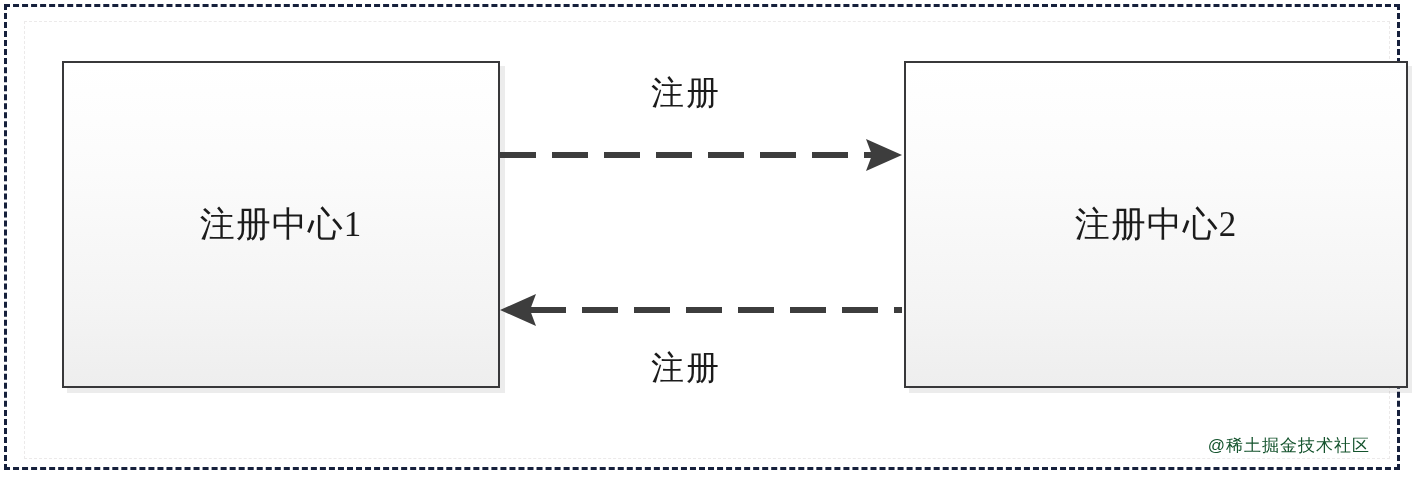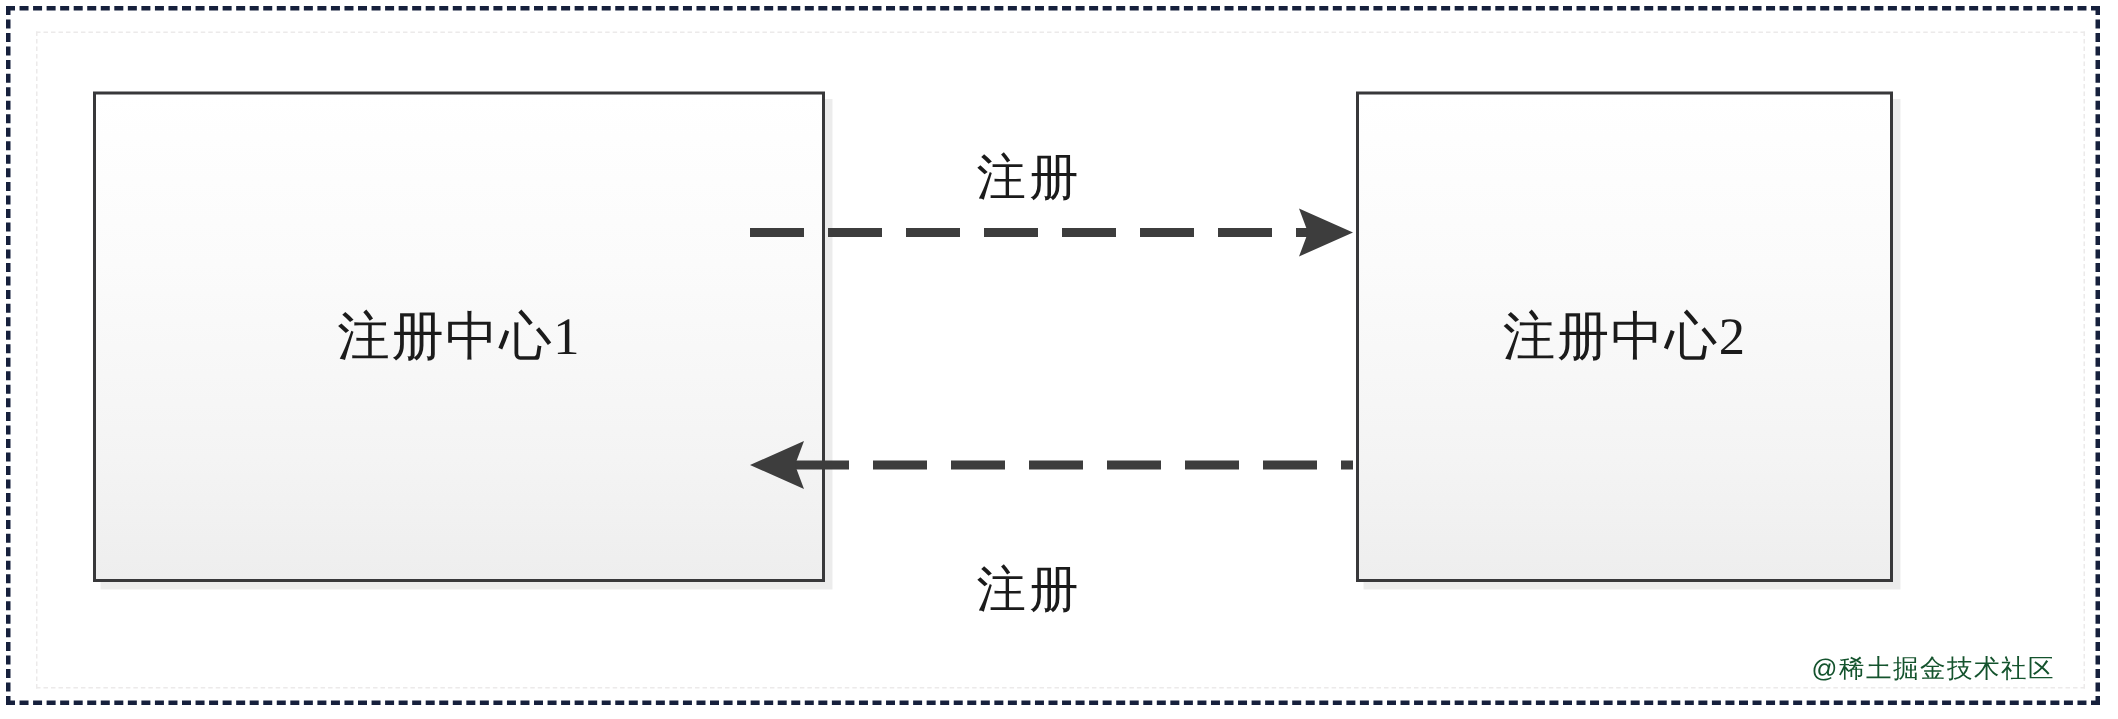--- a/index.html
+++ b/index.html
@@ -54,27 +54,27 @@
     font-size: 35px;
     line-height: 1;
     color: #1b1b1b;
     letter-spacing: 1px;
     white-space: nowrap;
   }
 
   #node-left {
     left: 62px;
     top: 61px;
-    width: 488px;
+    width: 438px;
     height: 327px;
   }
   #node-right {
     left: 904px;
     top: 61px;
-    width: 358px;
+    width: 504px;
     height: 327px;
   }
 
   
   .connectors {
     position: absolute;
     left: 0;
     top: 0;
     width: 1412px;
     height: 479px;
@@ -82,21 +82,20 @@
   }
 
   
   .edge-label {
     position: absolute;
     font-size: 33px;
     line-height: 1;
     color: #1b1b1b;
     letter-spacing: 2px;
     white-space: nowrap;
-    margin-top: 26px;
   }
   #edge-label-top {
     left: 651px;
     top: 77px;
   }
   #edge-label-bottom {
     left: 651px;
     top: 352px;
   }
 

